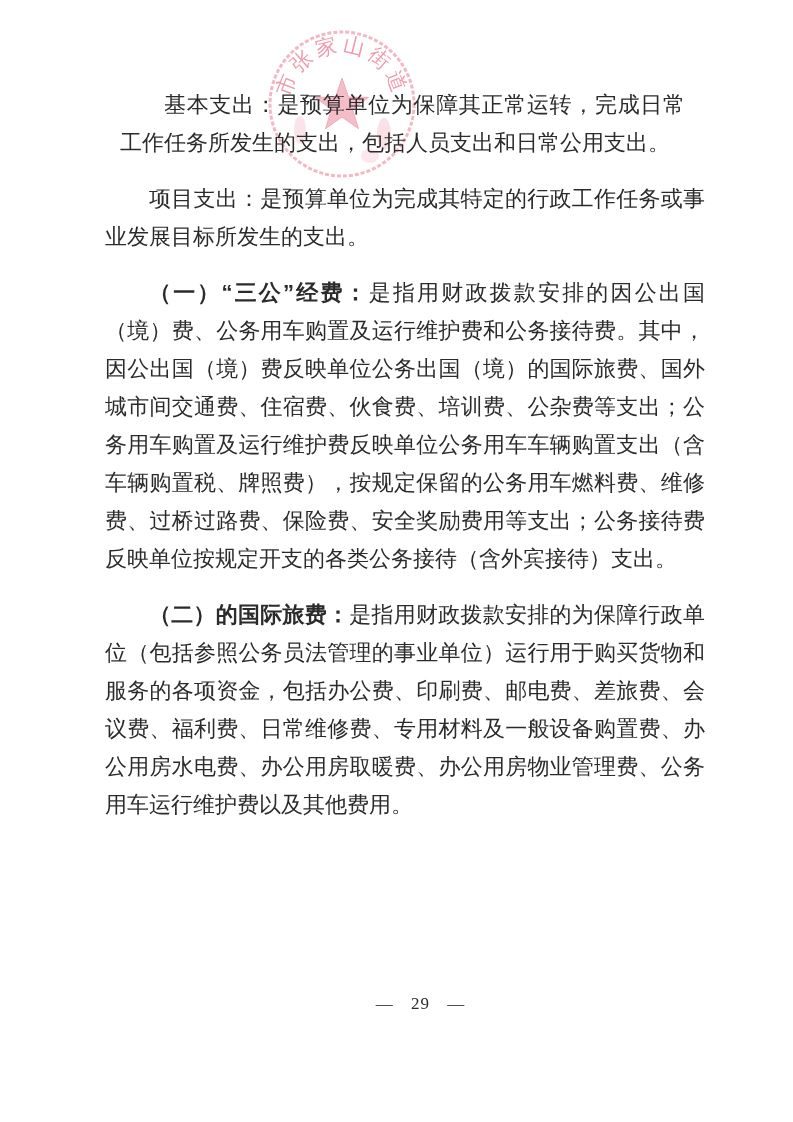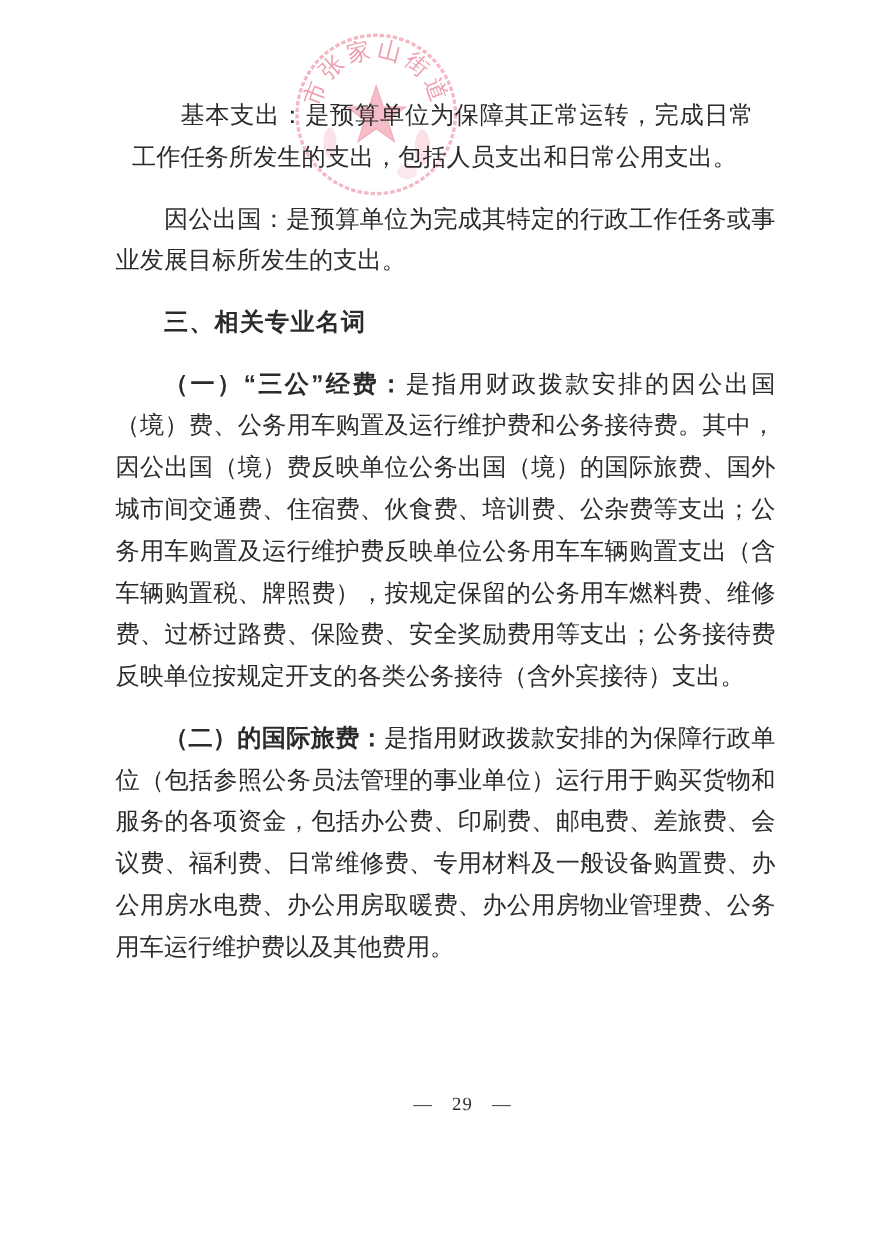--- a/index.html
+++ b/index.html
@@ -68,24 +68,23 @@
     <ellipse cx="108" cy="132" rx="9" ry="7" fill="#f2b3c0" opacity="0.35"></ellipse>
   </svg>
 
   <div class="content">
 
     <p class="shift">
       <span>基本支出：是预算单位为保障其正常运转，完成日常工作任务所发生的支出，包括人员支出和日常公用支出。</span>
     </p>
 
     <p>
-      <span>因公出国：是预算单位为完成其特定的行政工作任务或事业发展目标所发生的支出。</span>
+      <span>项目支出：是预算单位为完成其特定的行政工作任务或事业发展目标所发生的支出。</span>
     </p>
 
-    <div class="section-heading">三、相关专业名词</div>
 
     <p>
       <span class="lead">（一）“三公”经费：</span><span>是指用财政拨款安排的因公出国（境）费、公务用车购置及运行维护费和公务接待费。其中，因公出国（境）费反映单位公务出国（境）的国际旅费、国外城市间交通费、住宿费、伙食费、培训费、公杂费等支出；公务用车购置及运行维护费反映单位公务用车车辆购置支出（含车辆购置税、牌照费），按规定保留的公务用车燃料费、维修费、过桥过路费、保险费、安全奖励费用等支出；公务接待费反映单位按规定开支的各类公务接待（含外宾接待）支出。</span>
     </p>
 
     <p>
       <span class="lead">（二）的国际旅费：</span><span>是指用财政拨款安排的为保障行政单位（包括参照公务员法管理的事业单位）运行用于购买货物和服务的各项资金，包括办公费、印刷费、邮电费、差旅费、会议费、福利费、日常维修费、专用材料及一般设备购置费、办公用房水电费、办公用房取暖费、办公用房物业管理费、公务用车运行维护费以及其他费用。</span>
     </p>
 
   </div>

